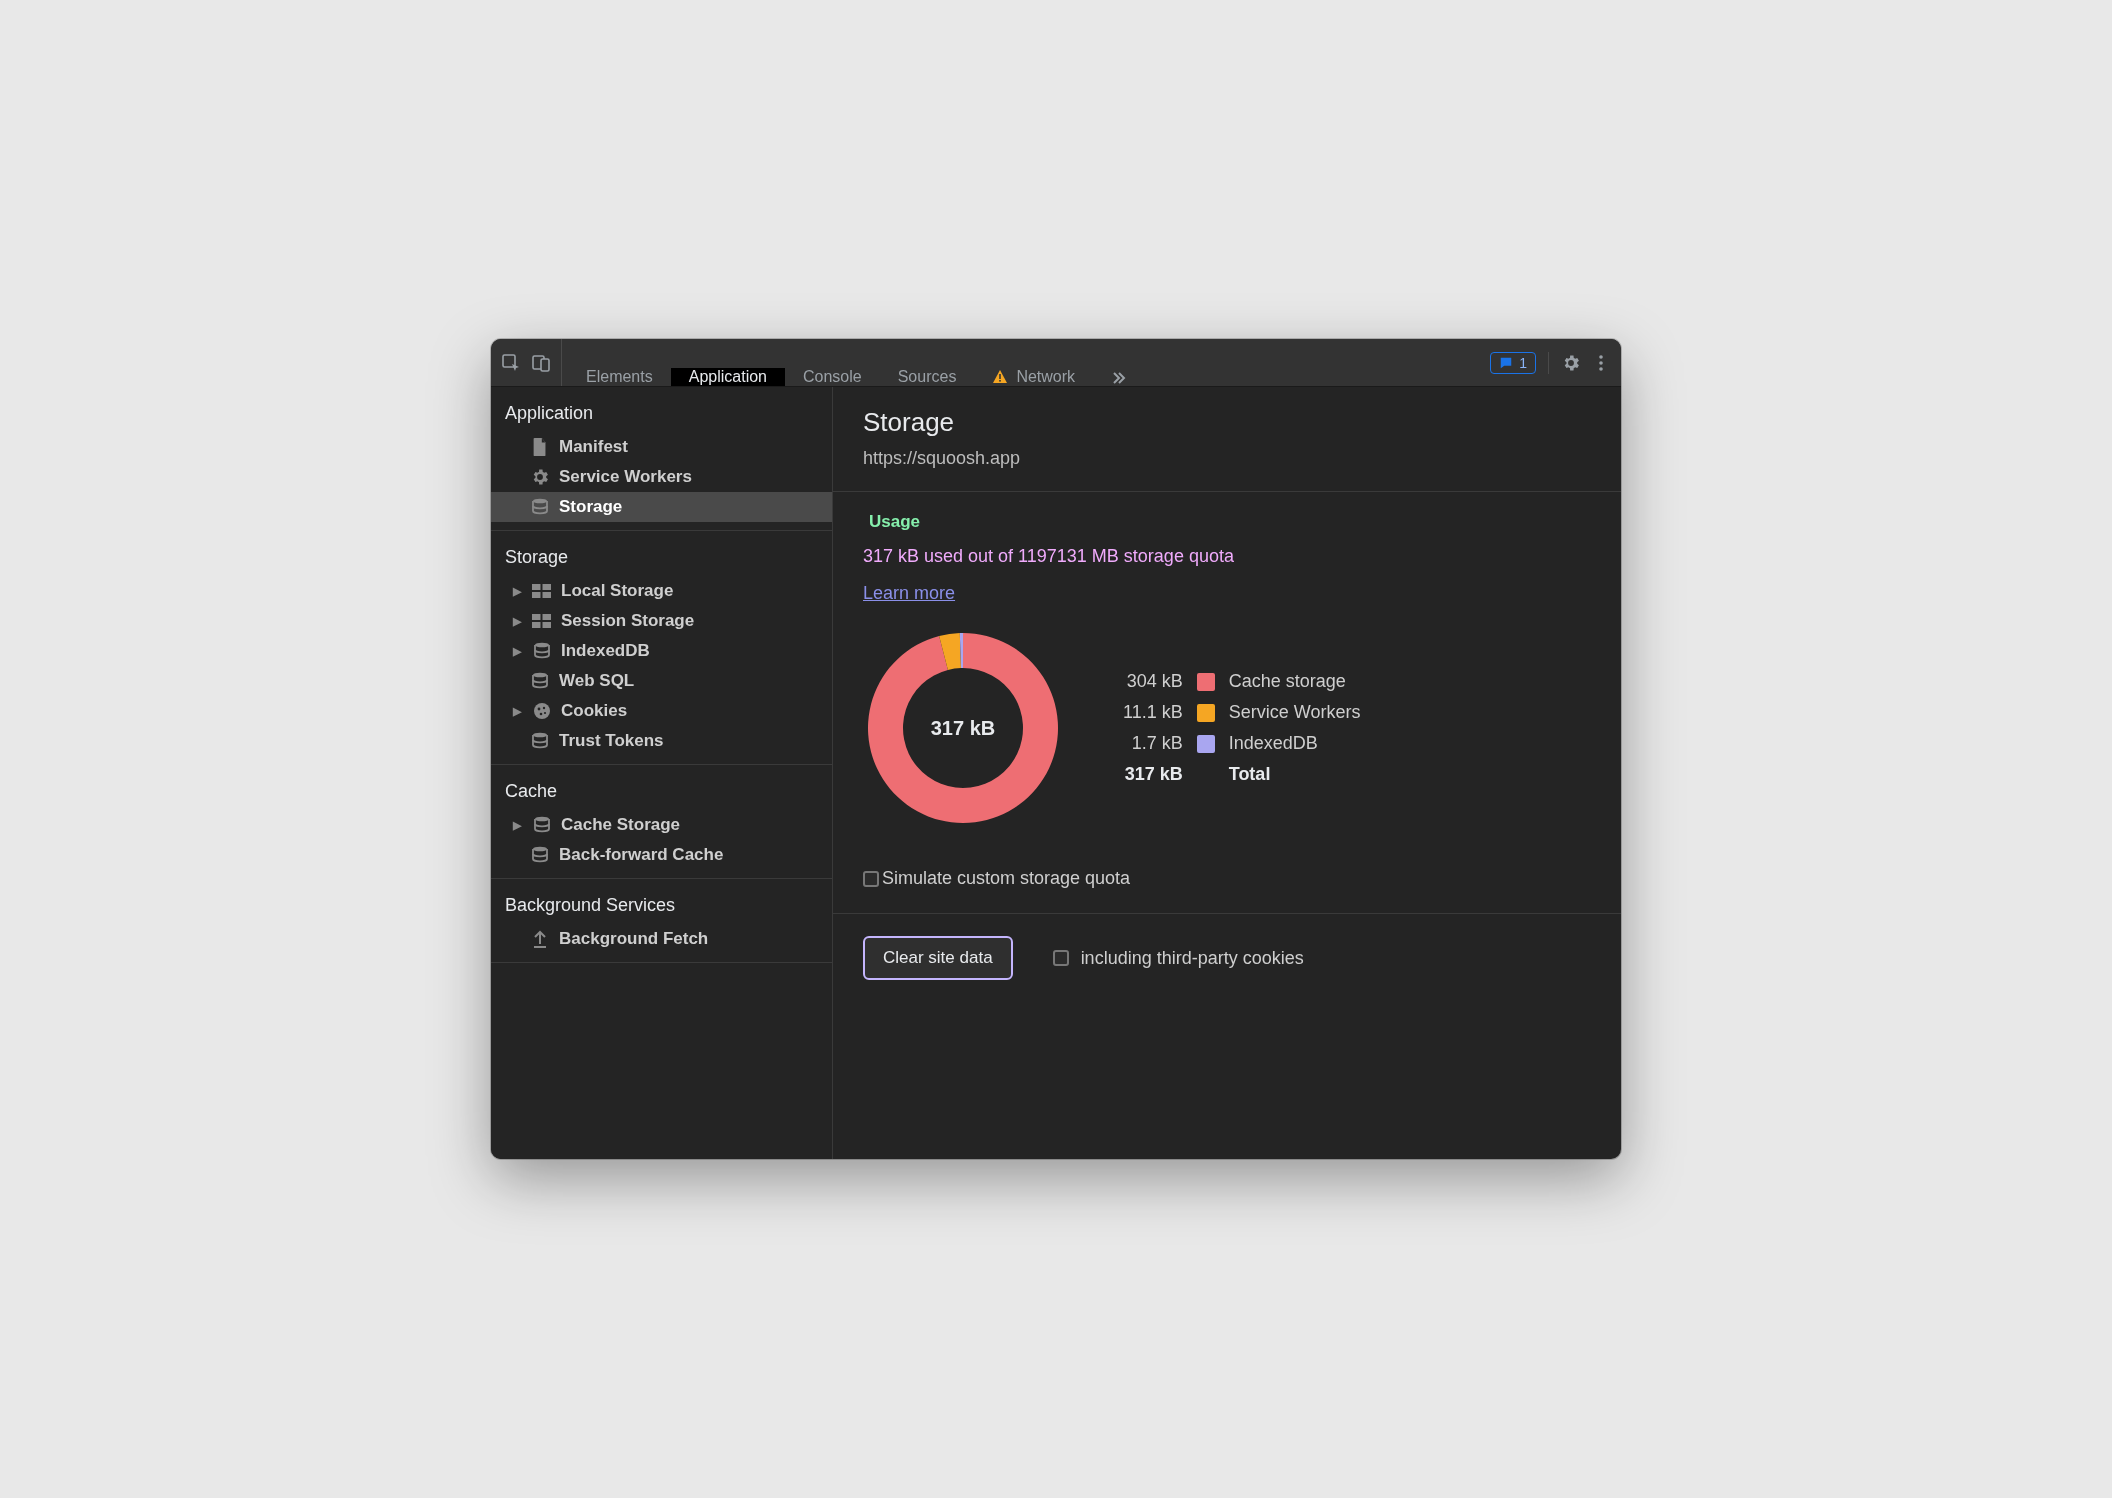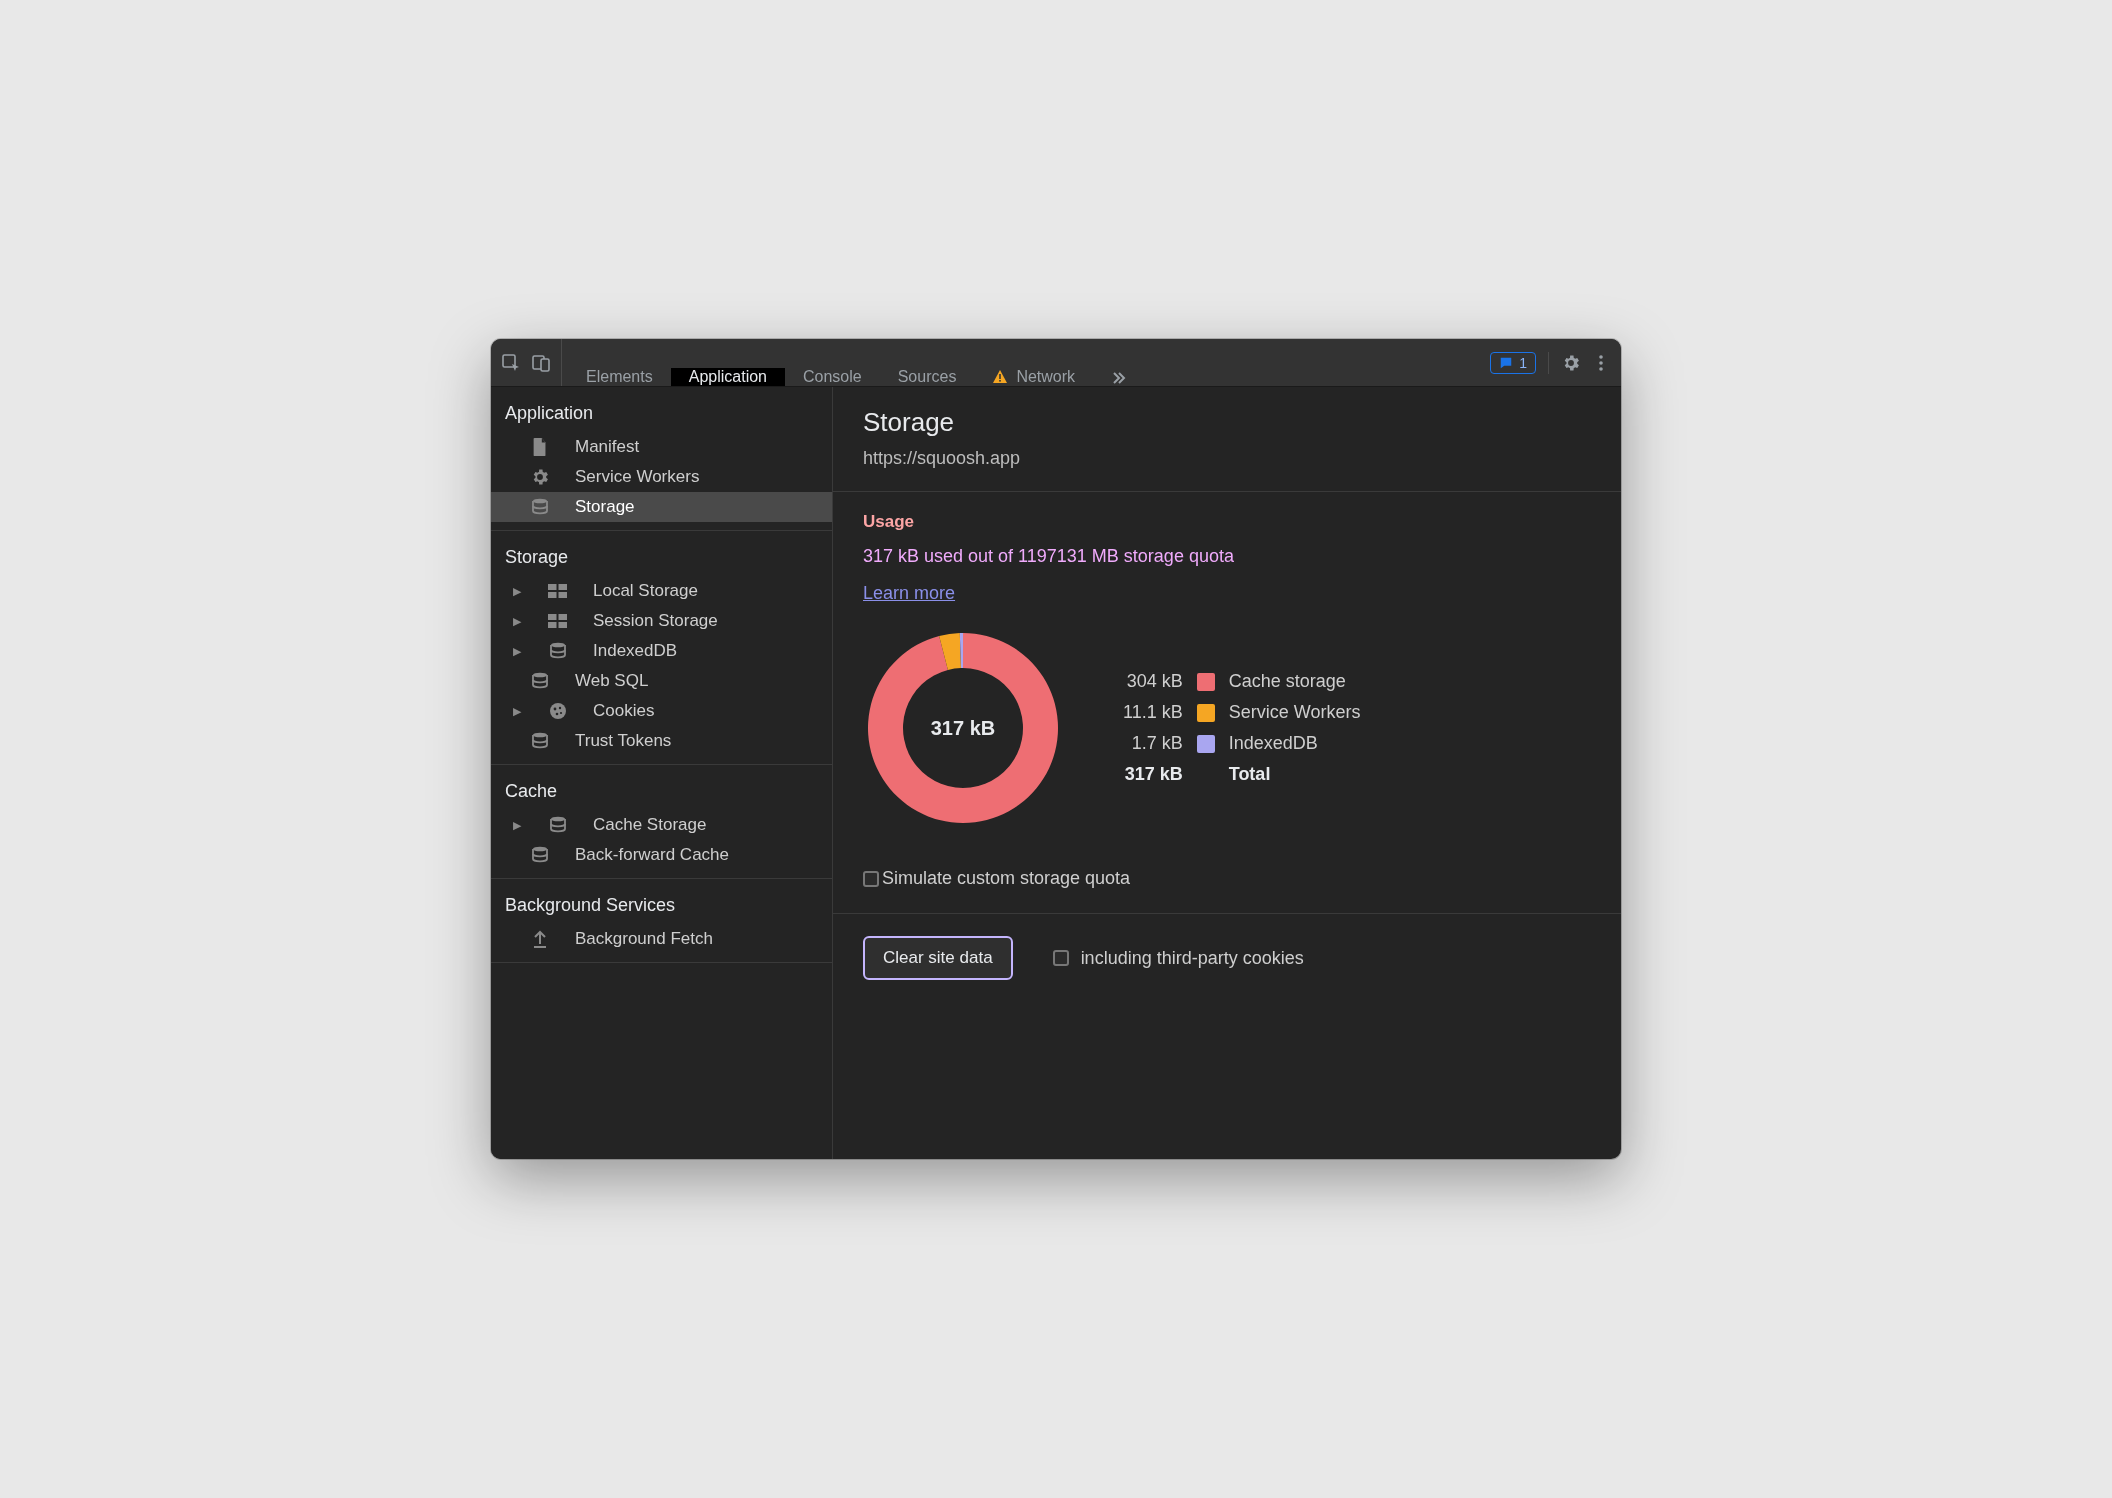--- a/index.html
+++ b/index.html
@@ -62,36 +62,36 @@
   .sidebar {
     width: 342px;
     background: #242424;
     border-right: 1px solid #3a3a3a;
     overflow-y: auto;
     color: #cfcfcf;
   }
   .sb-section { border-bottom: 1px solid #3a3a3a; padding: 10px 0 8px 0; }
   .sb-header { font-size: 18px; color: #e8eaed; padding: 6px 14px 8px 14px; }
   .sb-item {
-    display: flex; align-items: center; gap: 24px;
+    display: flex; align-items: center; gap: 8px;
     padding: 5px 10px 5px 22px;
-    font-size: 17px; color: #cfcfcf; cursor: pointer;
+    font-size: 17px; color: #cfcfcf; cursor: pointer; font-weight: bold;
   }
   .sb-item .disclosure { width: 10px; color: #8a8a8a; font-size: 11px; }
   .sb-item .ico { width: 22px; display: inline-flex; justify-content: center; color: #8a8a8a; }
   .sb-item.selected { background: #4a4a4a; color: #fff; }
   .sb-item.selected .ico { color: #bdbdbd; }
   .sb-item.noexpand { padding-left: 38px; }
 
   .main { flex: 1; overflow-y: auto; color: #cfcfcf; }
   .m-header { padding: 20px 30px 22px 30px; border-bottom: 1px solid #3a3a3a; }
   .m-title { font-size: 26px; color: #e8eaed; margin-bottom: 10px; }
   .m-sub { font-size: 18px; color: #bdbdbd; }
   .m-usage { padding: 20px 30px 24px 30px; border-bottom: 1px solid #3a3a3a; }
-  .m-usage h3 { font-size: 17px; color: #fca5a5; font-weight: 600; margin-bottom: 14px; }
+  .m-usage h3 { font-size: 17px; color: #86efac; font-weight: 600; margin-bottom: 14px; margin-left: 6px; }
   .m-usage .line { font-size: 18px; color: #f0abfc; margin-bottom: 16px; }
   .m-usage a { color: #8a8fe8; text-decoration: underline; font-size: 18px; }
   .chart-row { display: flex; align-items: center; gap: 60px; margin-top: 24px; }
   .donut-wrap { position: relative; width: 200px; height: 200px; }
   .donut-center {
     position: absolute; inset: 0; display: flex; align-items: center; justify-content: center;
     font-size: 20px; font-weight: 700; color: #e8eaed;
   }
   .legend { display: grid; grid-template-columns: auto auto auto; column-gap: 14px; row-gap: 10px; align-items: center; font-size: 18px; }
   .legend .val { text-align: right; color: #cfcfcf; }

